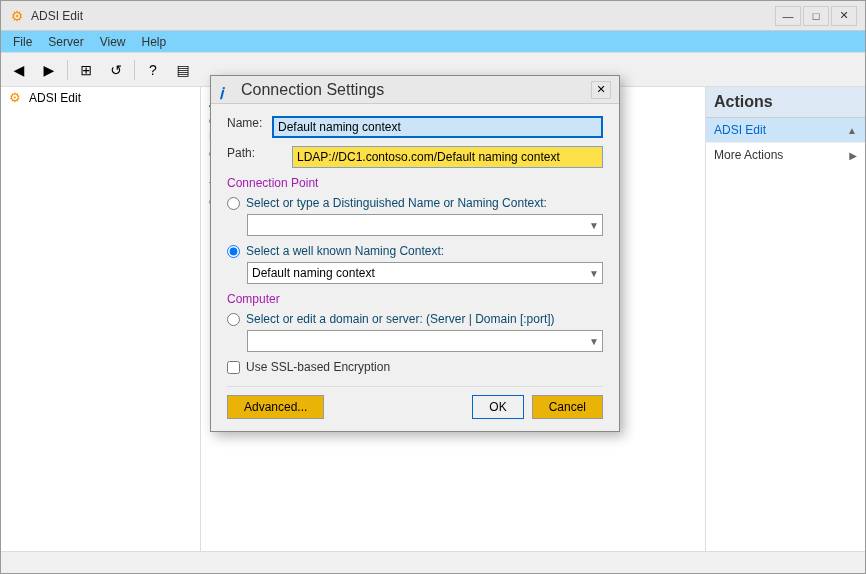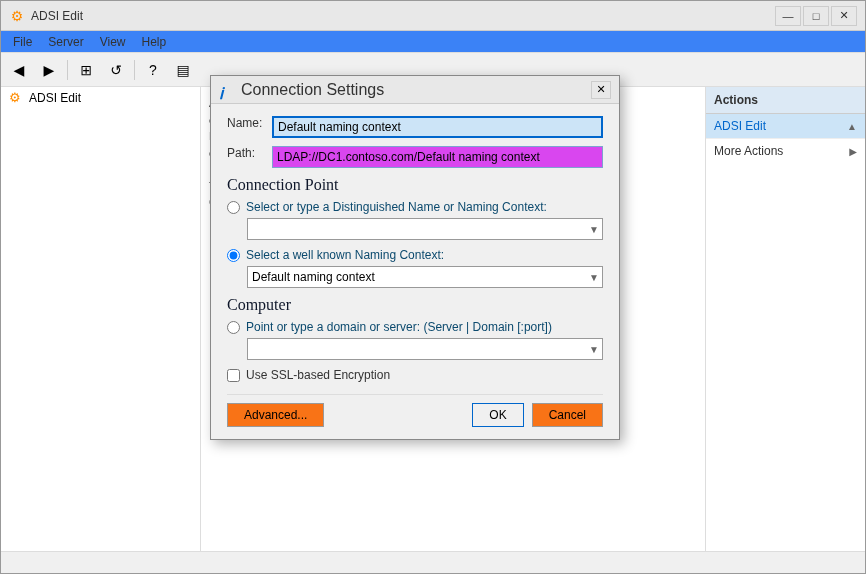--- a/index.html
+++ b/index.html
@@ -60,21 +60,21 @@
       cursor: pointer;
       display: flex;
       align-items: center;
       justify-content: center;
       font-size: 11px;
       color: #333;
     }
 
     
     .menu-bar {
-      background: #3b82f6;
+      background: #7dd3fc;
       height: 22px;
       display: flex;
       align-items: center;
       padding: 0 4px;
       border-bottom: 1px solid #ddd;
     }
     .menu-item {
       padding: 2px 8px;
       cursor: pointer;
       font-size: 12px;
@@ -159,21 +159,21 @@
     .right-panel {
       width: 160px;
       background: white;
       border-left: 1px solid #ddd;
       display: flex;
       flex-direction: column;
     }
     .actions-header {
       background: #dce9f5;
       padding: 6px 8px;
-      font-size: 12px;
+      font-size: 16px;
       font-weight: bold;
       color: #333;
       border-bottom: 1px solid #ccc;
     }
     .actions-item {
       display: flex;
       align-items: center;
       justify-content: space-between;
       padding: 5px 8px;
       cursor: pointer;
@@ -281,29 +281,29 @@
       border: 1px solid #7da2d0;
       padding: 2px 4px;
       font-size: 12px;
       font-family: inherit;
     }
     .form-input.selected {
       background: #cce4f7;
       border: 2px solid #0066cc;
     }
     .form-input-path {
-      background: #d946ef;
+      background: #fde047;
+      margin-left: 20px;
     }
 
     
     .section-label {
-      font-size: 16px;
-      color: #0f172a;
+      font-size: 12px;
+      color: #a21caf;
       margin: 8px 0 6px 0;
-      font-family: Liberation Serif, serif;
     }
 
     
     .radio-group {
       margin-bottom: 8px;
     }
     .radio-row {
       display: flex;
       align-items: center;
       margin-bottom: 4px;
@@ -371,21 +371,21 @@
       justify-content: flex-end;
       gap: 8px;
       margin-top: 12px;
       padding-top: 8px;
       border-top: 1px solid #ddd;
     }
     .dialog-btn {
       height: 24px;
       padding: 0 16px;
       border: 1px solid #999;
-      background: #f97316;
+      background: #eab308;
       font-size: 12px;
       font-family: inherit;
       cursor: pointer;
     }
     .dialog-btn.primary {
       border-color: #0066cc;
       background: #f0f0f0;
       margin-left: 32px;
     }
     .dialog-btn-advanced {
@@ -518,21 +518,21 @@
           </div>
         </div>
       </div>
 
       <div class="section-label">Computer</div>
 
       <div class="radio-group">
 
         <div class="radio-row">
           <input type="radio" name="computer" id="comp_server" style="">
-          <label class="radio-label" for="comp_server">Point or type a domain or server: (Server | Domain [:port])</label>
+          <label class="radio-label" for="comp_server">Select or edit a domain or server: (Server | Domain [:port])</label>
         </div>
         <div class="dropdown-row">
           <div class="dropdown-wrapper">
             <select class="dropdown">
               <option value=""></option>
             </select>
             <span class="dropdown-arrow">▼</span>
           </div>
         </div>
 

